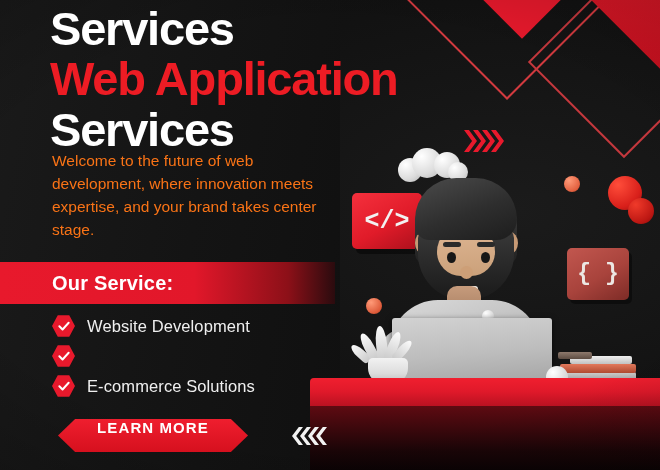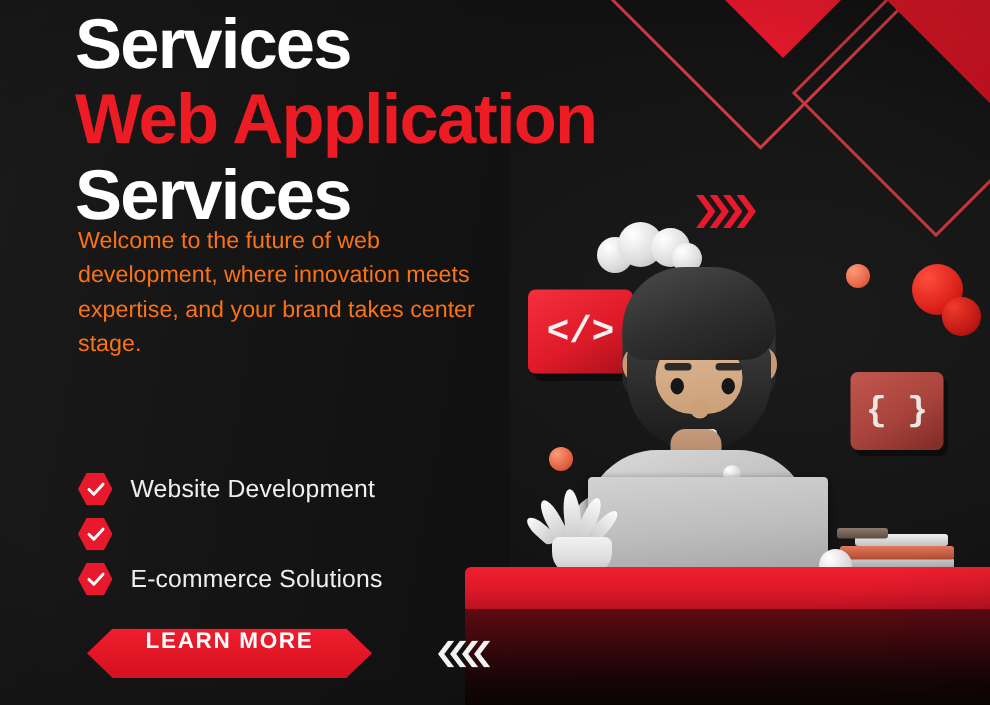--- a/index.html
+++ b/index.html
@@ -261,20 +261,23 @@
   </div>
 
   <div class="headline">
     <div class="h-line h1">Services</div>
     <div class="h-line h2">Web Application</div>
     <div class="h-line h3">Services</div>
   </div>
 
   <div class="subcopy">Welcome to the future of web development, where innovation meets expertise, and your brand takes center stage.</div>
 
+  <div class="svc-bar">
+    <span>Our Service:</span>
+  </div>
 
   <div class="bullets">
     <div class="bullet">
       <span class="hexbadge">
         <svg viewBox="0 0 24 24">
             <path d="M4 12.5l5.5 5.5L20 6.5" fill="none" stroke="#ffffff" stroke-width="3.4" stroke-linecap="round" stroke-linejoin="round"></path>
           </svg>
       </span>
       <span class="bullet-label">Website Development</span>
     </div>

